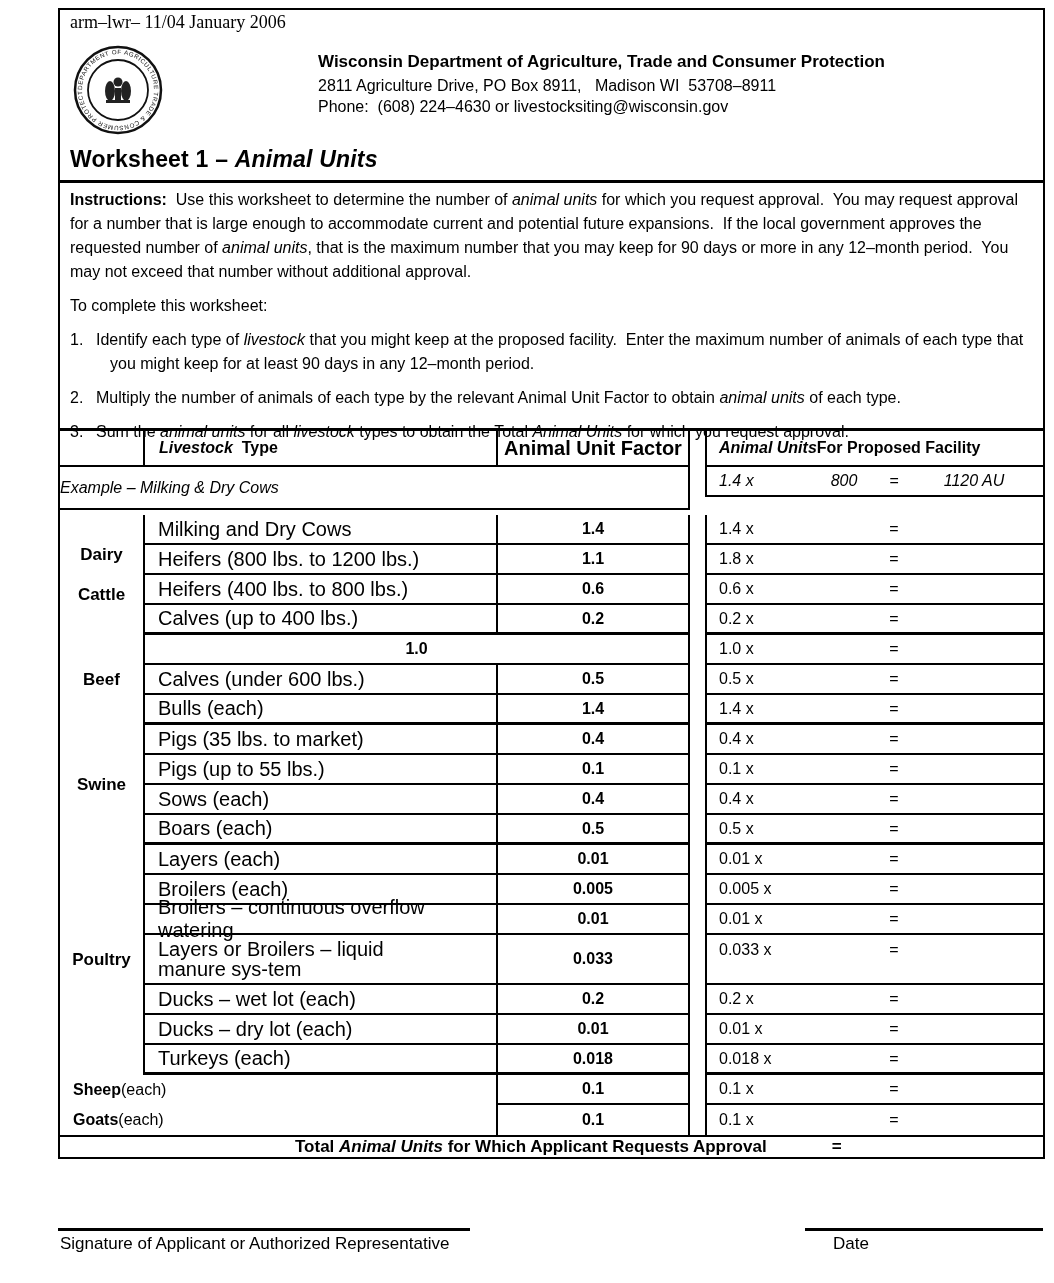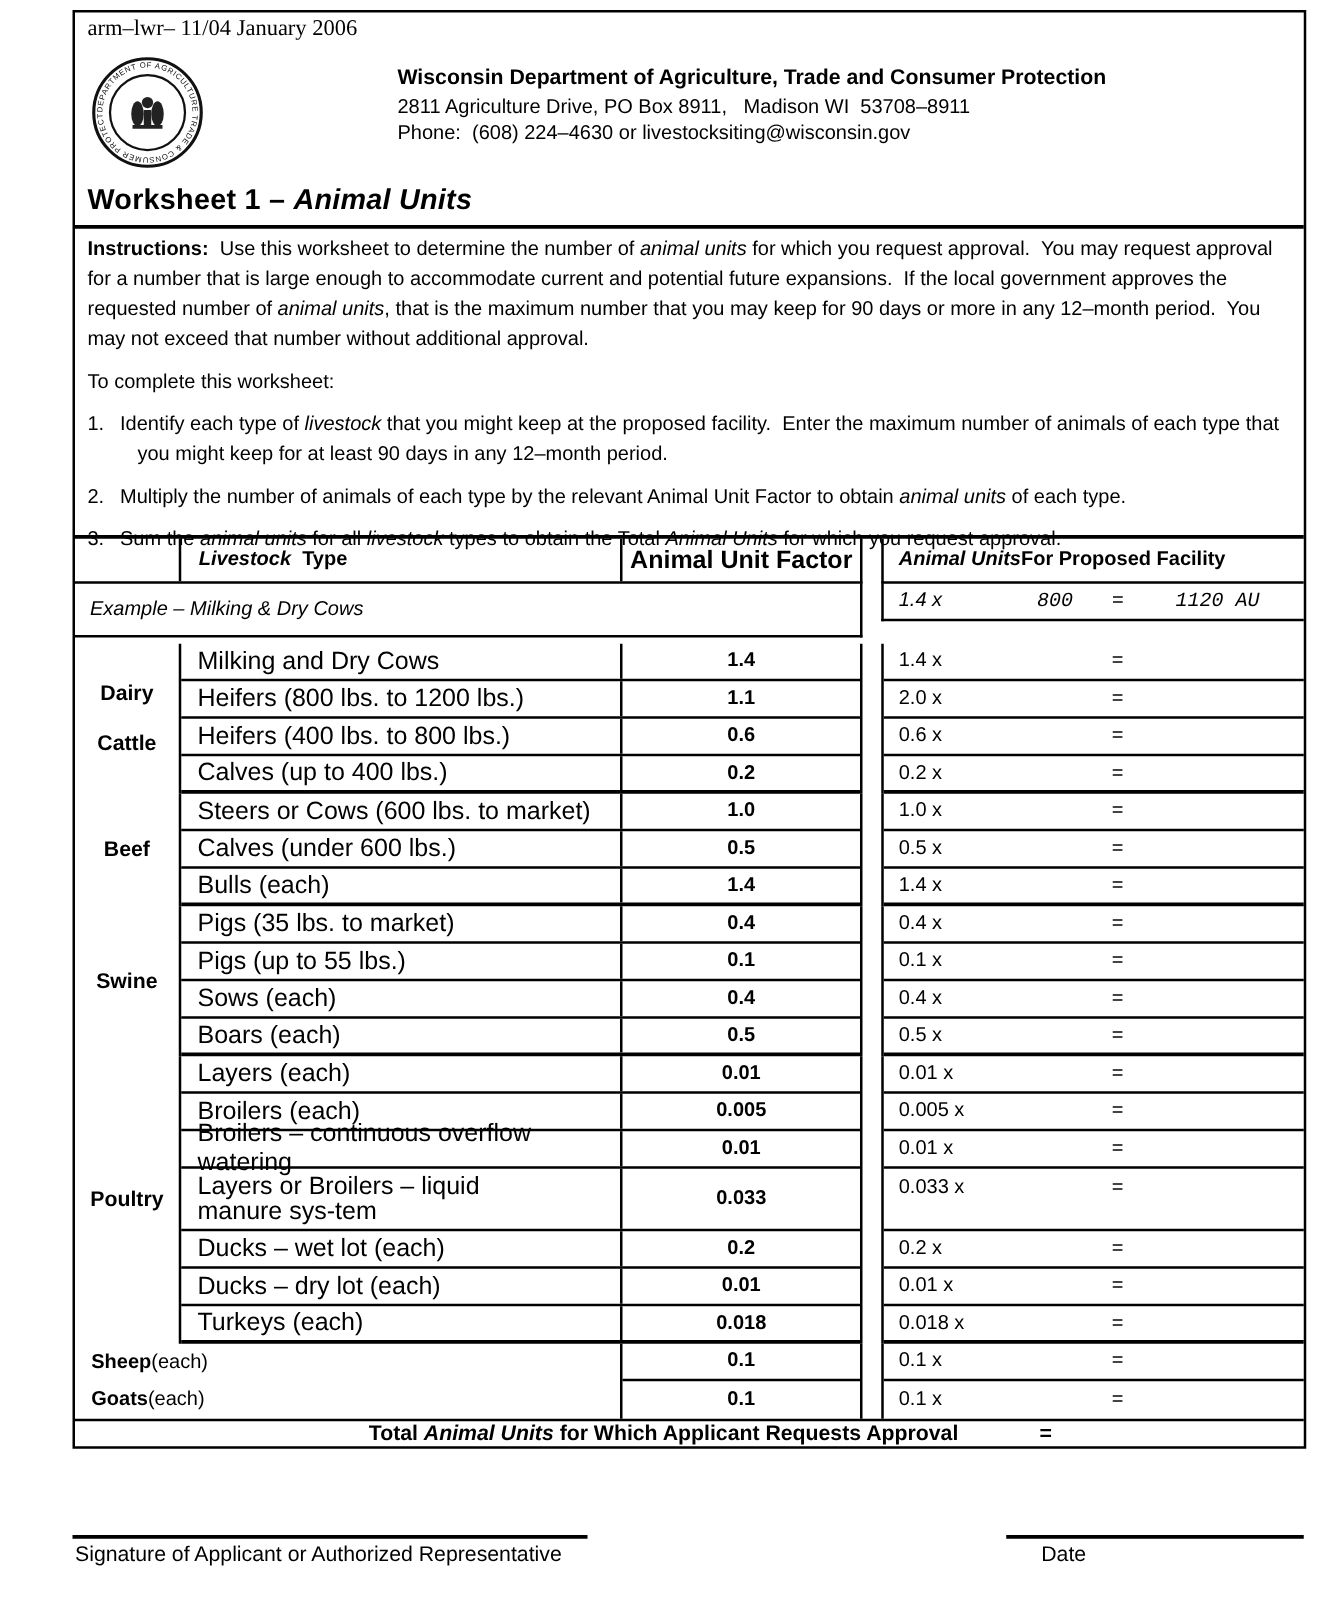--- a/index.html
+++ b/index.html
@@ -42,21 +42,21 @@
 
   .hband { height:36px; }
   .hband .part-left, .hband .part-right { border-bottom:2px solid #000; }
   .h-empty  { width:85px; border-right:2px solid #000; }
   .h-type   { width:353px; border-right:2px solid #000; padding-left:14px; display:flex; align-items:center; font-size:16px; }
   .h-factor { flex:1; display:flex; align-items:center; justify-content:center; font-size:20px; }
   .h-units  { display:flex; align-items:center; padding-left:12px; font-size:16px; }
 
   .eband { height:43px; }
   .eband .part-left, .eband .part-right { border-bottom:2px solid #000; }
-  .ex-label { font-style:italic; font-size:16px; padding-left:12px; align-items:center; }
+  .ex-label { font-style:italic; font-size:16px; align-items:center; }
   .ex-calc { font-style:italic; }
 
   .tgap { height:5px; }
 
   .group .part-left { }
   .gcell { width:85px; border-right:2px solid #000; display:flex; align-items:center;
            justify-content:center; text-align:center; font-weight:700; font-size:17px; line-height:40px; }
   .rows { flex:1; }
   .lrow { display:flex; height:30px; border-bottom:2px solid #000; }
   .lrow:last-child { border-bottom:3px solid #000; }
@@ -65,21 +65,21 @@
   .lrow.tall .tcell { padding-right:68px; line-height:20px; }
   .fcell { flex:1; display:flex; align-items:center; justify-content:center; font-weight:700; font-size:16px; }
 
   .rrow { display:flex; height:30px; border-bottom:2px solid #000; align-items:center; padding-left:12px; font-size:16px; }
   .group .rrow:last-child { border-bottom:3px solid #000; }
   .rrow.tall { height:50px; align-items:flex-start; padding-top:6px; }
   .calc-label { width:86px; flex:none; }
   .count-field { width:78px; flex:none; height:100%; }
   .equals { width:22px; flex:none; text-align:center; }
   .result-field { flex:1; height:100%; }
-  .ex-calc .count-field, .ex-calc .result-field { display:flex; align-items:center; justify-content:center; height:auto;font-family:Liberation Mono, monospace; }
+  .ex-calc .count-field, .ex-calc .result-field { display:flex; align-items:center; justify-content:center; height:auto; }
 
   .sgband { }
   .sg-labels { width:438px; border-right:2px solid #000; }
   .sg-label { height:30px; display:flex; align-items:center; padding-left:13px; font-size:16px; }
   .sg-factors { flex:1; }
   .sg-factors .fcell { height:30px; }
   .sg-factors .fcell:first-child { border-bottom:2px solid #000; }
   .sgband .rrow:first-child { border-bottom:2px solid #000; }
   .sgband .rrow:last-child { border-bottom:0; }
 
@@ -207,21 +207,21 @@
             </div>
             <div class="gapcol"></div>
             <div class="part-right">
               <div class="rrow">
                 <span class="calc-label">1.4 x</span>
                 <span class="count-field"></span>
                 <span class="equals">=</span>
                 <span class="result-field"></span>
               </div>
               <div class="rrow">
-                <span class="calc-label">2.0 x</span>
+                <span class="calc-label">1.8 x</span>
                 <span class="count-field"></span>
                 <span class="equals">=</span>
                 <span class="result-field"></span>
               </div>
               <div class="rrow">
                 <span class="calc-label">0.6 x</span>
                 <span class="count-field"></span>
                 <span class="equals">=</span>
                 <span class="result-field"></span>
               </div>
@@ -231,21 +231,20 @@
                 <span class="equals">=</span>
                 <span class="result-field"></span>
               </div>
             </div>
           </div>
           <div class="band group">
             <div class="part-left">
               <div class="gcell">Beef</div>
               <div class="rows">
                 <div class="lrow">
-                  <div class="tcell">Steers or Cows (600 lbs. to market)</div>
                   <div class="fcell">1.0</div>
                 </div>
                 <div class="lrow">
                   <div class="tcell">Calves (under 600 lbs.)</div>
                   <div class="fcell">0.5</div>
                 </div>
                 <div class="lrow">
                   <div class="tcell">Bulls (each)</div>
                   <div class="fcell">1.4</div>
                 </div>

